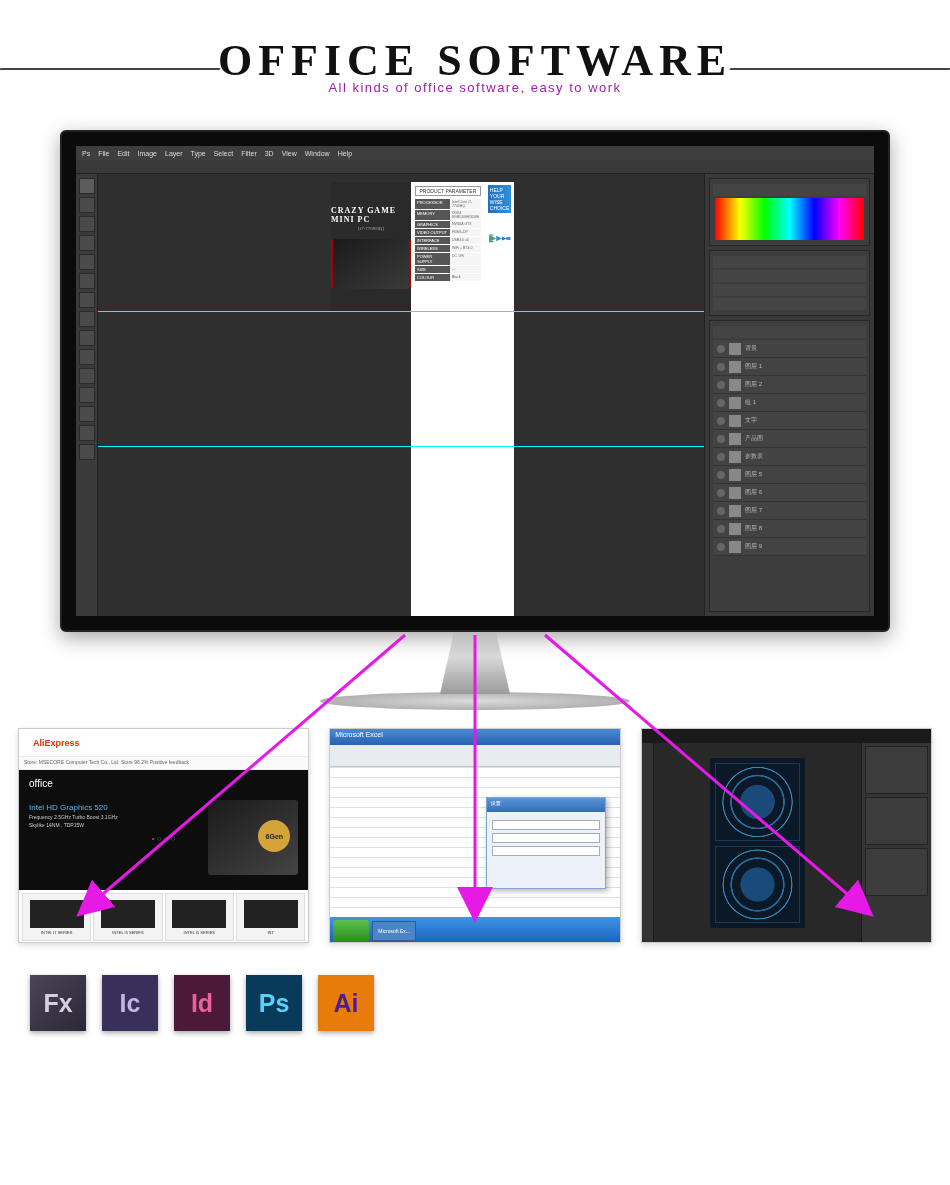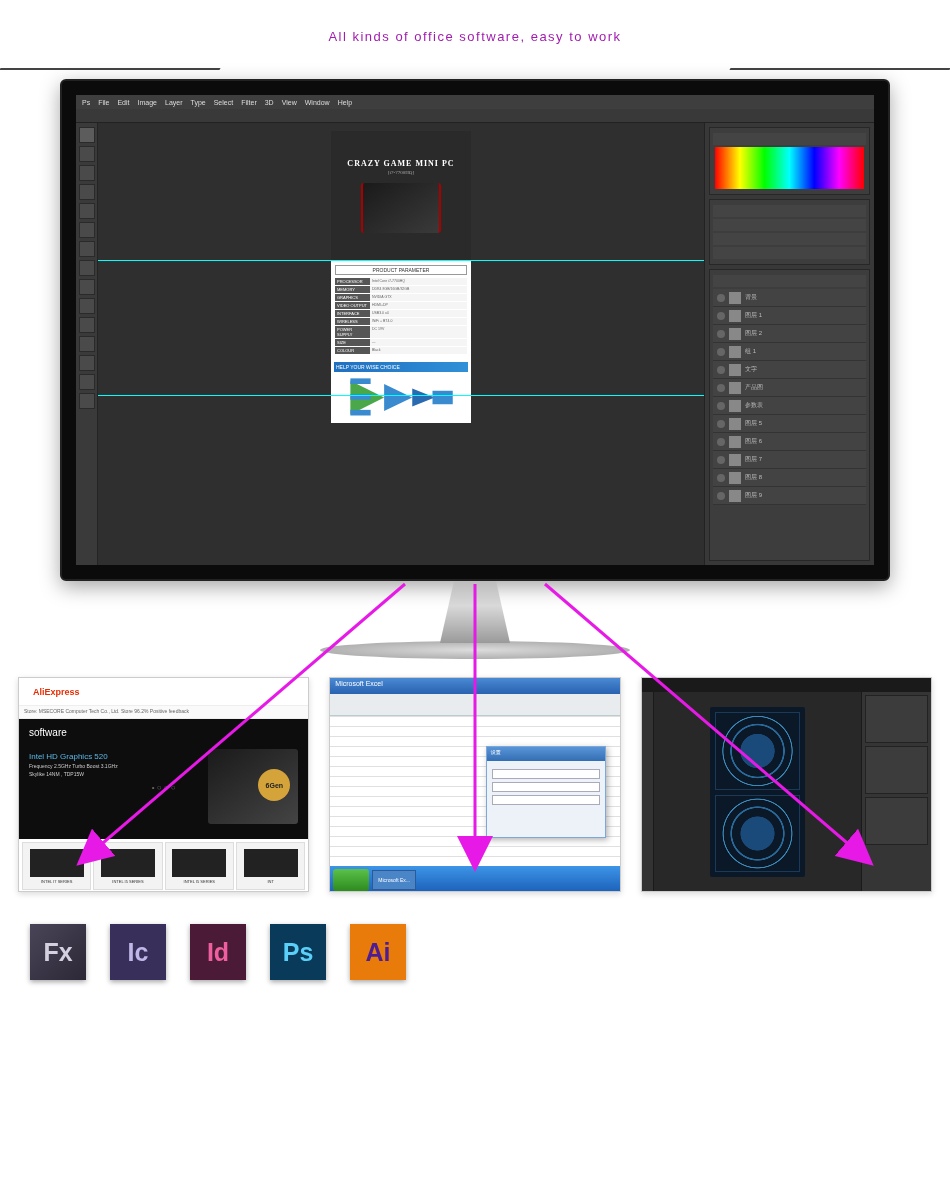--- a/index.html
+++ b/index.html
@@ -23,21 +23,21 @@
 .ps-canvas-area{flex:1;background:#2f2f2f;display:flex;justify-content:center;padding-top:8px;position:relative}
 .ps-panels{width:170px;background:#383838;border-left:1px solid #222;padding:4px;display:flex;flex-direction:column;gap:4px}
 .panel{background:#3d3d3d;border:1px solid #272727;padding:3px}
 .panel-color{height:42px;background:linear-gradient(90deg,#f00,#ff0,#0f0,#0ff,#00f,#f0f,#f00);margin:2px}
 .panel-row{height:12px;background:#444;margin:2px 0;display:flex;align-items:center;padding:0 3px;font-size:6px;color:#aaa}
 .panel-layers{flex:1;overflow:hidden}
 .layer-item{height:18px;background:#434343;border-bottom:1px solid #333;display:flex;align-items:center;padding:0 4px;font-size:6px;color:#bbb;gap:4px}
 .eye{width:8px;height:8px;background:#666;border-radius:50%}
 .thumb{width:12px;height:12px;background:#888}
 
-.doc{width:140px;display:flex;flex-direction:column}
+.doc{width:140px;display:flex;flex-direction:row}
 .doc-top{height:130px;background:#2a2a2a;display:flex;flex-direction:column;align-items:center;justify-content:center;color:#fff;font-family:serif}
 .doc-title{font-size:8px;letter-spacing:1px;font-weight:bold}
 .prod{width:80px;height:50px;background:linear-gradient(145deg,#1a1a1a,#3a3a3a);margin-top:8px;border-radius:3px;border-left:2px solid #a00;border-right:2px solid #a00}
 .doc-mid{background:#fff;padding:4px;font-size:4px;color:#333}
 .param-h{text-align:center;font-size:5px;border:1px solid #999;margin-bottom:3px;padding:1px}
 .param-row{display:flex;margin-bottom:1px}
 .param-l{width:35px;background:#555;color:#fff;padding:1px 2px;font-size:4px}
 .param-r{flex:1;padding:1px 2px;font-size:3.5px;color:#666;background:#f5f5f5}
 .doc-bot{background:#fff;padding:3px}
 .choice-bar{background:linear-gradient(90deg,#2070c0,#3090d8);color:#fff;font-size:5px;padding:2px;text-align:left}
@@ -87,34 +87,35 @@
 .t3-top{height:14px;background:#1a1a1a}
 .t3-body{display:flex;height:200px}
 .t3-tools{width:12px;background:#333;border-right:1px solid #1a1a1a}
 .t3-canvas{flex:1;background:#282828;display:flex;align-items:center;justify-content:center}
 .t3-art{width:95px;height:170px;background:#0a1828;border-radius:2px;display:grid;grid-template:1fr 1fr/1fr;gap:5px;padding:5px}
 .hud{background:radial-gradient(circle at center,#1a4a7a 30%,transparent 31%,transparent 45%,#2a6a9a 46%,#2a6a9a 48%,transparent 49%,transparent 60%,#3a8aba 61%,#3a8aba 62%,transparent 63%);border:1px solid #1a3a5a}
 .t3-panels{width:70px;background:#353535;border-left:1px solid #1a1a1a;padding:3px}
 .t3-panel{height:48px;background:#3c3c3c;border:1px solid #222;margin-bottom:3px}
 
 .footer{display:flex;align-items:center;padding:32px 30px;gap:30px}
-.adobe-icons{display:flex;gap:24px}
+.adobe-icons{display:flex;gap:16px}
 .aic{width:56px;height:56px;display:flex;align-items:center;justify-content:center;font-size:25px;font-weight:bold;box-shadow:0 2px 5px rgba(0,0,0,.35);font-family:Arial}
 .fx{background:linear-gradient(135deg,#4a4458,#2c2836);color:#d4d0e0}
 .ic{background:#38305a;color:#c0b6e8}
 .id{background:#4b1a36;color:#ef5fa0}
 .ps{background:#0a3a5a;color:#5ad0f8}
 .ai{background:#e87b0a;color:#4c1d95}
 .footer-text{flex:1;color:#969696;font-size:21px;letter-spacing:3px;line-height:1.9}
 </style>
 </head>
 <body>
 
 <div class="header">
   <div class="header-line-l"></div>
+  <div class="header-title">OFFICE SOFTWARE</div>
   <div class="header-sub">All kinds of office software, easy to work</div>
   <div class="header-line-r"></div>
 </div>
 
 <div class="monitor-wrap">
   <div class="monitor-bezel">
     <div class="screen">
       <div class="ps-menu">
         <span>Ps</span>
         <span>File</span>
@@ -309,21 +310,21 @@
   </svg>
 </div>
 
 <div class="thumbs">
   <div class="thumb-card">
     <div class="t1-top">
         <span class="ae-logo">AliExpress</span>
       </div>
     <div class="t1-store">Store: MSECORE Computer Tech Co., Ltd. Store   96.2% Positive feedback</div>
     <div class="t1-banner">
-      <div class="ms-logo">software</div>
+      <div class="ms-logo">office</div>
       <div class="t1-gpu">Intel HD Graphics 520</div>
       <div class="t1-spec">Frequency 2.5GHz Turbo Boost 3.1GHz</div>
       <div class="t1-spec">Skylike 14NM , TDP15W</div>
       <div class="t1-dots">• ○ ○ ○</div>
       <div class="t1-pc"></div>
       <div class="t1-badge">6Gen</div>
     </div>
     <div class="t1-prods">
       <div class="t1-pitem">
           <div class="t1-pimg"></div>

